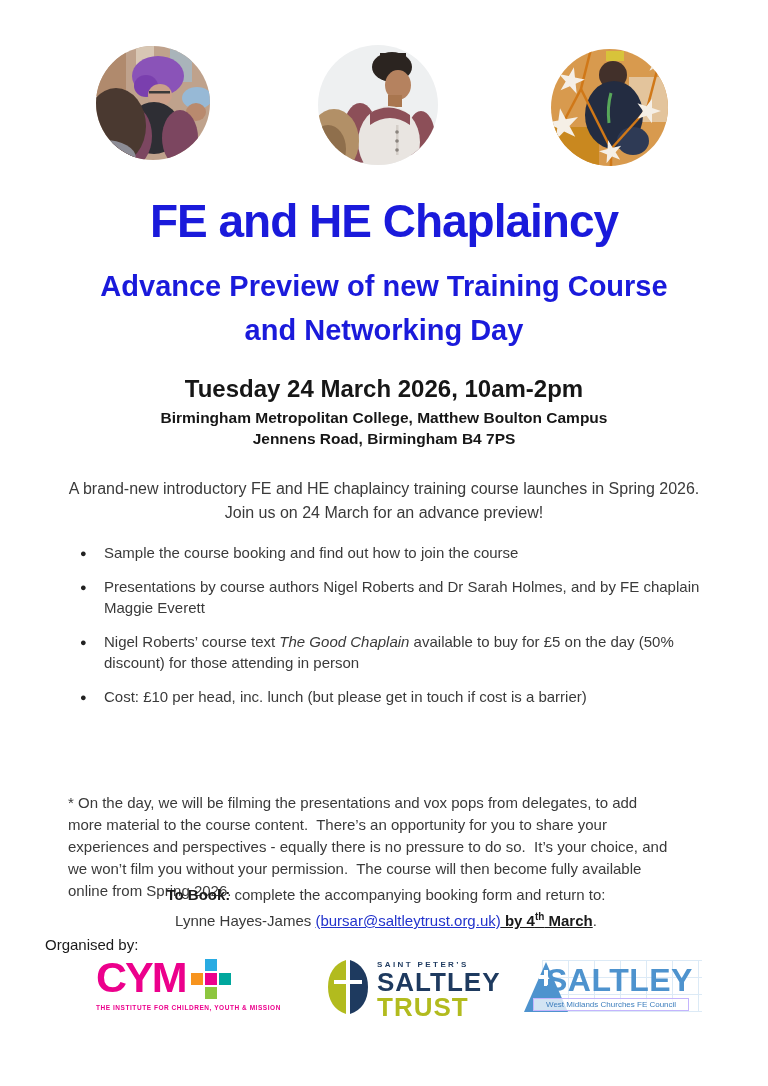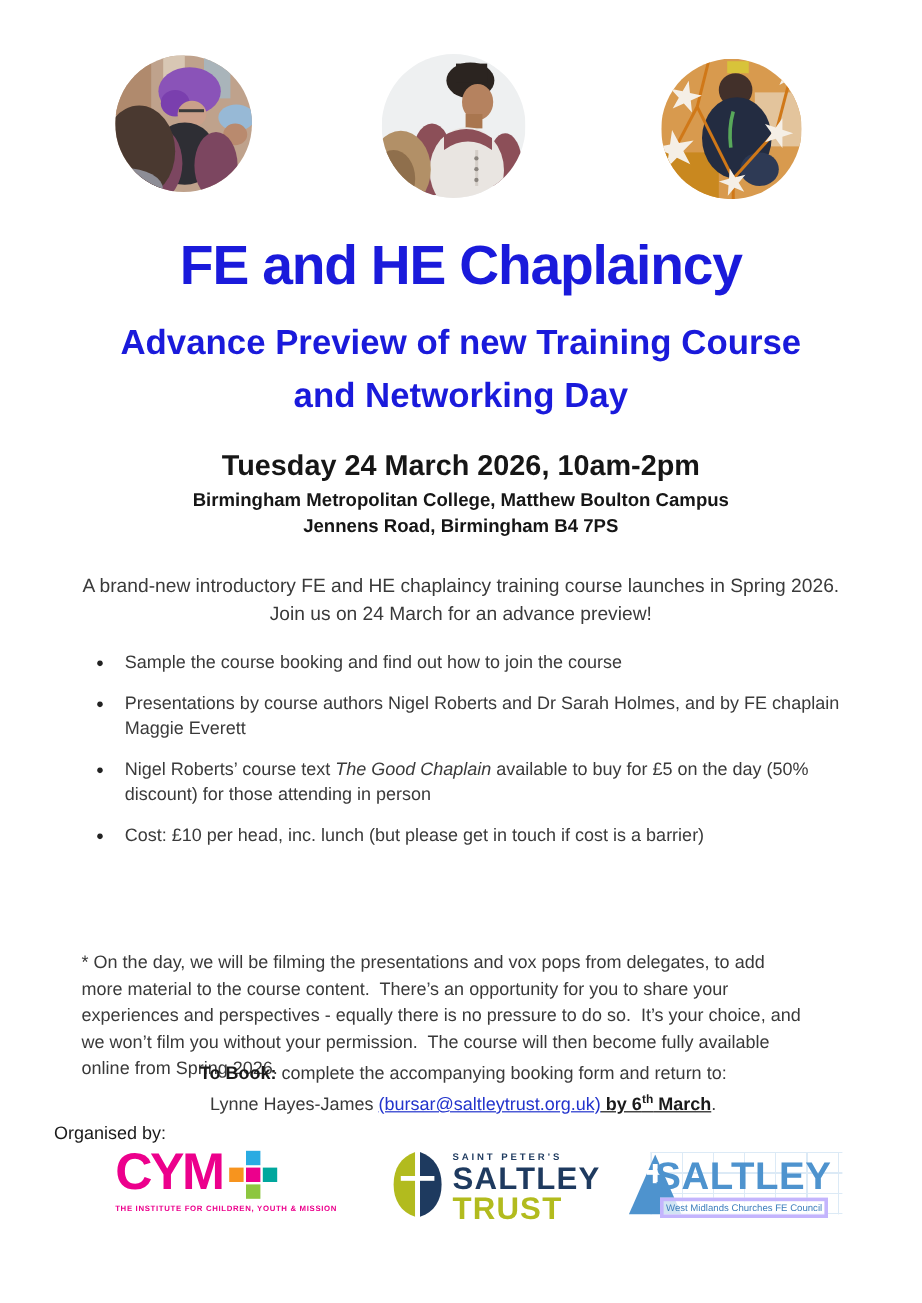--- a/index.html
+++ b/index.html
@@ -100,23 +100,23 @@
       repeating-linear-gradient(0deg,  #d9e8f6 0 1px, transparent 1px 17px),
       repeating-linear-gradient(90deg, #d9e8f6 0 1px, transparent 1px 26px);
     opacity:0.9;
   }
   .wmcfec-tri { position:absolute; left:2px; top:4px; }
   .wmcfec-acronym {
     position:absolute; left:24px; top:4px;
     font-size:32px; font-weight:800; color:#4e93ce; letter-spacing:0.5px;
   }
   .wmcfec-caption {
-    position:absolute; left:28px; top:40px;
-    border:3px solid #c4b5fd; background:rgba(255,255,255,0.75);
-    padding:1px 2px; font-size:8px; color:#3e7fbd; white-space:nowrap;
+    position:absolute; left:11px; top:40px;
+    border:1px solid #c4b5fd; background:rgba(255,255,255,0.75);
+    padding:1px 12px; font-size:8px; color:#3e7fbd; white-space:nowrap;
   }
 </style>
 </head>
 <body>
 
 <div class="page">
 
   <div class="photo" id="photo1">
     <svg viewBox="0 0 114 114">
       <rect x="0" y="0" width="114" height="114" fill="#bfa28c"></rect>
@@ -207,21 +207,21 @@
     <div class="bullet"><span>Sample the course booking and find out how to join the course</span></div>
     <div class="bullet"><span>Presentations by course authors Nigel Roberts and Dr Sarah Holmes, and by FE chaplain Maggie Everett</span></div>
     <div class="bullet"><span>Nigel Roberts’ course text </span><span class="italic">The Good Chaplain</span><span> available to buy for £5 on the day (50% discount) for those attending in person</span></div>
     <div class="bullet"><span>Cost: £10 per head, inc. lunch (but please get in touch if cost is a barrier)</span></div>
   </div>
 
   <div class="footnote">* On the day, we will be filming the presentations and vox pops from delegates, to add more material to the course content.  There’s an opportunity for you to share your experiences and perspectives - equally there is no pressure to do so.  It’s your choice, and we won’t film you without your permission.  The course will then become fully available online from Spring 2026.</div>
 
   <div class="booking">
     <div><span class="lbl">To Book:</span><span> complete the accompanying booking form and return to:</span></div>
-    <div><span>Lynne Hayes-James </span><a href="#">(bursar@saltleytrust.org.uk)</a><span class="deadline"><span> by 6</span><sup>th</sup><span> March</span></span><span>.</span></div>
+    <div><span>Lynne Hayes-James </span><a href="#">(bursar@saltleytrust.org.uk)</a><span class="deadline"><span> by 4</span><sup>th</sup><span> March</span></span><span>.</span></div>
   </div>
 
   <div class="organised">Organised by:</div>
 
   <div class="logo-cym">
     <div class="cym-row">
       <span class="cym-text">CYM</span>
       <span class="cym-plus">
         <span class="sq-top"></span>
         <span class="sq-left"></span>

